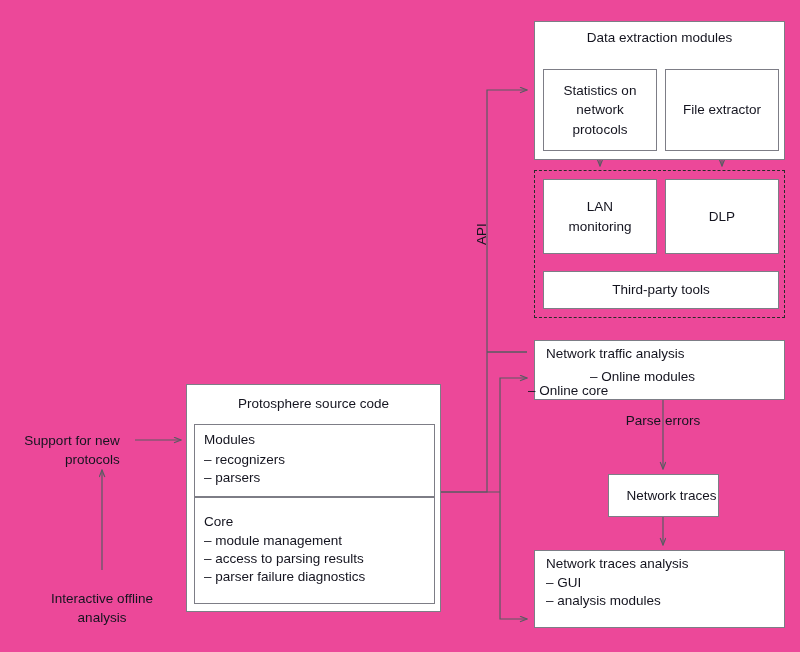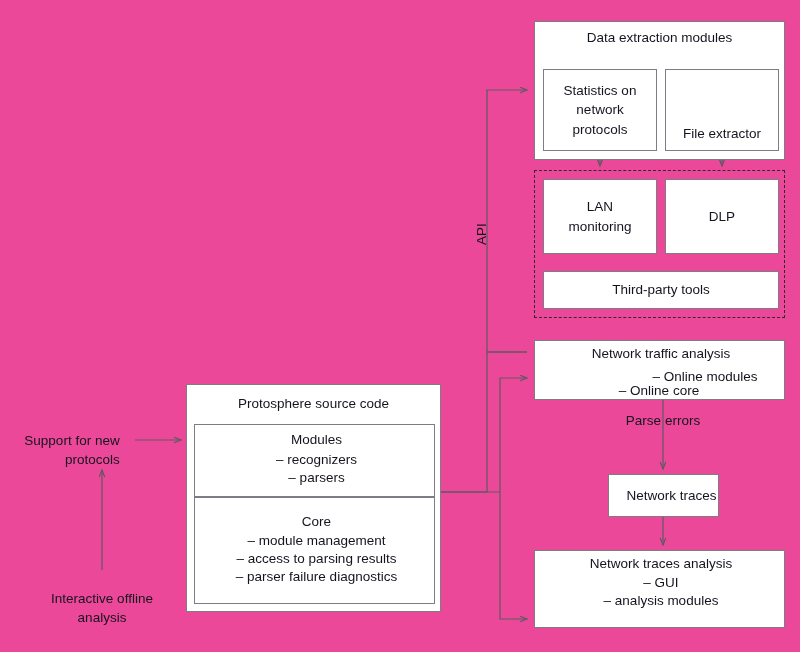--- a/index.html
+++ b/index.html
@@ -34,21 +34,21 @@
     color: #14141f;
     white-space: pre-line;
   }
   .lbl.center {
     text-align: center;
     display: flex;
     align-items: center;
     justify-content: center;
   }
   .lbl.left {
-    text-align: center;
+    text-align: left;
   }
   .lbl.toptitle {
     text-align: center;
   }
   .vert {
     position: absolute;
     font-size: 13.5px;
     color: #14141f;
     transform-origin: 0 0;
     transform: rotate(-90deg);
@@ -102,38 +102,38 @@
 
   <div class="box" style="left:534px; top:21px; width:251px; height:139px;"></div>
   <div class="lbl toptitle" style="left:534px; top:28px; width:251px;">Data extraction modules</div>
 
   <div class="box" style="left:543px; top:69px; width:114px; height:82px;"></div>
   <div class="lbl center" style="left:543px; top:69px; width:114px; height:82px;">Statistics on
 network
 protocols</div>
 
   <div class="box" style="left:665px; top:69px; width:114px; height:82px;"></div>
-  <div class="lbl center" style="left:665px; top:69px; width:114px; height:82px;margin-top:24px;">File extractor</div>
+  <div class="lbl center" style="left:665px; top:69px; width:114px; height:82px;">File extractor</div>
 
   <div class="box dashed" style="left:534px; top:170px; width:251px; height:148px;"></div>
 
   <div class="box" style="left:543px; top:179px; width:114px; height:75px;"></div>
   <div class="lbl center" style="left:543px; top:179px; width:114px; height:75px;">LAN
 monitoring</div>
 
   <div class="box" style="left:665px; top:179px; width:114px; height:75px;"></div>
   <div class="lbl center" style="left:665px; top:179px; width:114px; height:75px;">DLP</div>
 
   <div class="box" style="left:543px; top:271px; width:236px; height:38px;"></div>
   <div class="lbl center" style="left:543px; top:271px; width:236px; height:38px;">Third-party tools</div>
 
   <div class="box" style="left:534px; top:340px; width:251px; height:60px;"></div>
   <div class="lbl left" style="left:546px; top:344px; width:230px;">Network traffic analysis</div>
   <div class="lbl left" style="left:546px; top:367px; width:230px;margin-left:44px;">– Online modules</div>
-  <div class="lbl left" style="left:544px; top:381px; width:230px;">– Online core</div>
+  <div class="lbl left" style="left:528px; top:381px; width:230px;">– Online core</div>
 
   <div class="lbl center" style="left:592px; top:412px; width:142px; height:18px;">Parse errors</div>
 
   <div class="box" style="left:608px; top:474px; width:111px; height:43px;"></div>
   <div class="lbl center" style="left:608px; top:474px; width:127px; height:43px;">Network traces</div>
 
   <div class="box" style="left:534px; top:550px; width:251px; height:78px;"></div>
   <div class="lbl left" style="left:546px; top:554px; width:230px;">Network traces analysis</div>
   <div class="lbl left" style="left:546px; top:573px; width:230px;">– GUI</div>
   <div class="lbl left" style="left:546px; top:591px; width:230px;">– analysis modules</div>

